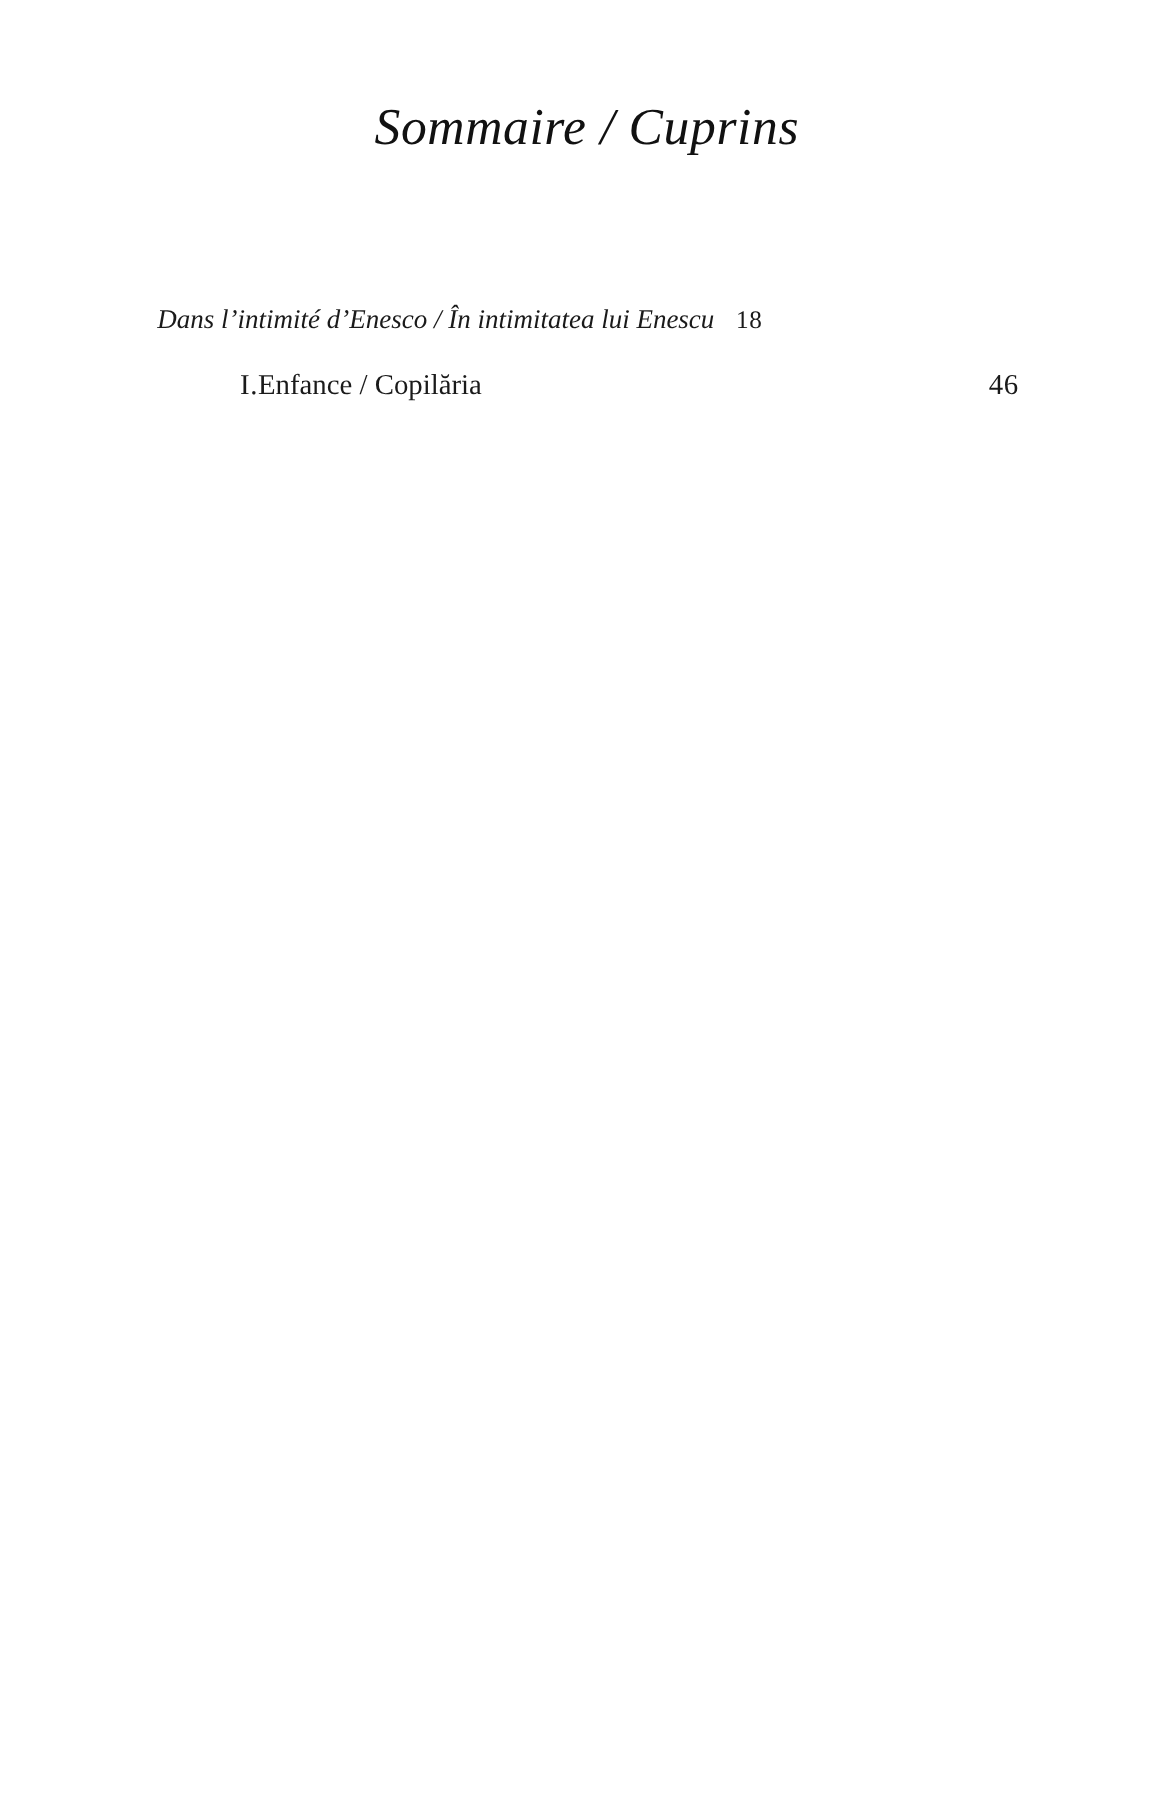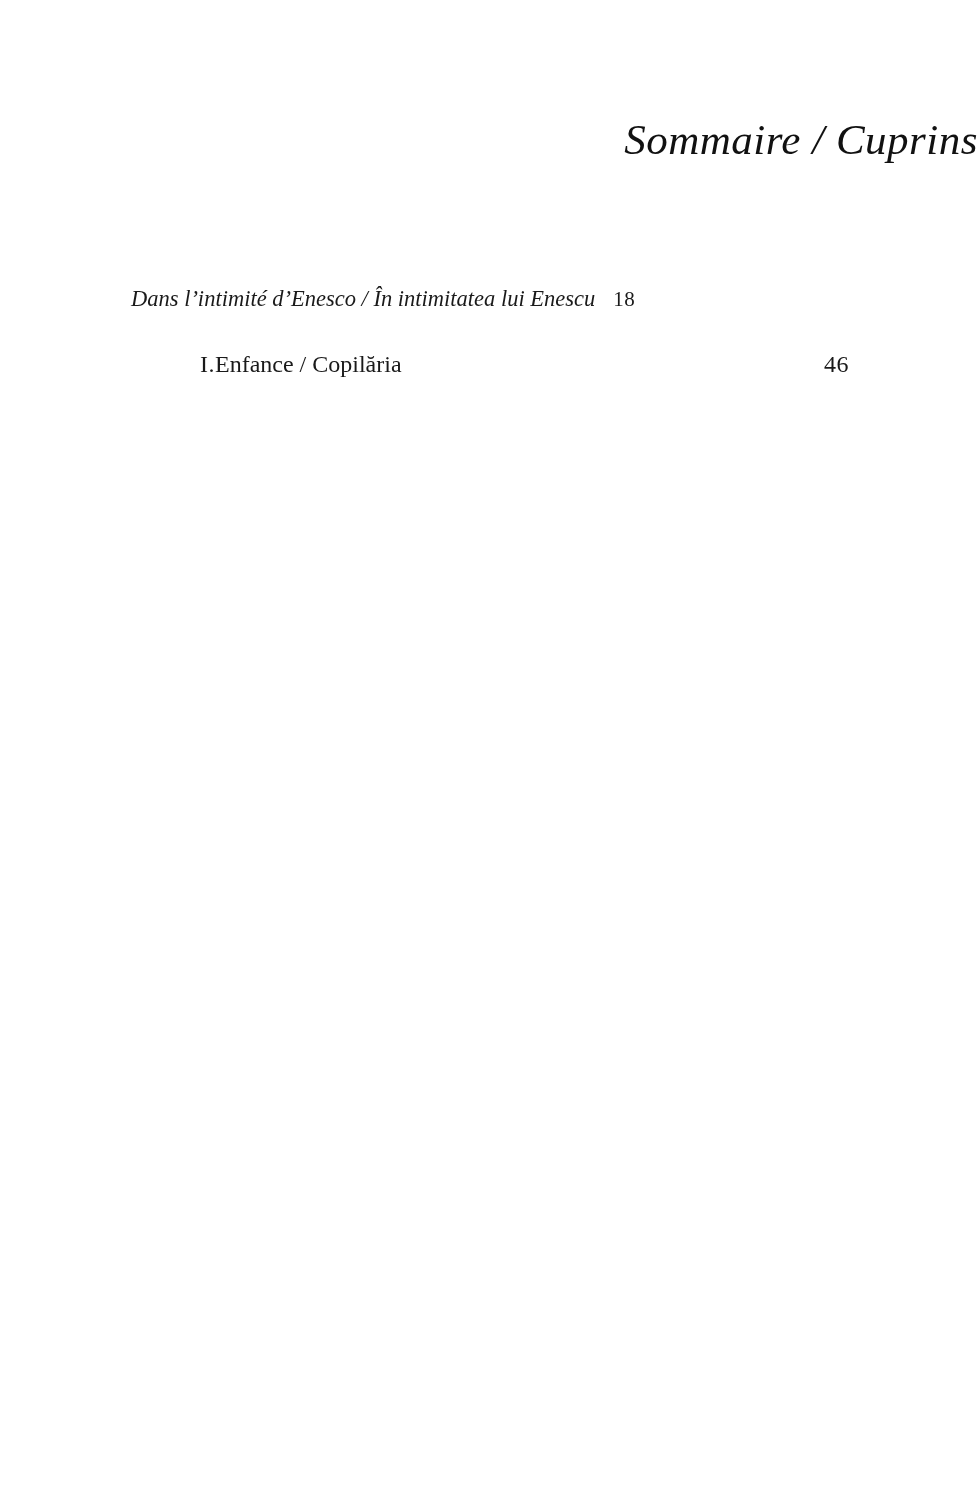--- a/index.html
+++ b/index.html
@@ -19,41 +19,41 @@
   .page {
     width: 978px;
     height: 1500px;
     box-sizing: border-box;
     position: relative;
   }
 
   .page-title {
     font-style: italic;
     font-size: 43px;
-    text-align: right;
+    text-align: center;
     letter-spacing: 0.5px;
     margin: 0;
-    padding-top: 115px;
+    padding-top: 82px;
     font-weight: normal;
     color: #111;
   }
 
   .toc {
     margin: 0 auto;
     width: 720px;
     padding-top: 122px;
   }
 
   .toc-preface {
     display: flex;
     align-items: baseline;
     font-style: italic;
     font-size: 22.5px;
     margin-left: 2px;
-    margin-bottom: 32px;
+    margin-bottom: 22px;
   }
   .toc-preface .pf-title {
     white-space: nowrap;
   }
   .toc-preface .pf-page {
     margin-left: 18px;
     font-style: normal;
     font-size: 21px;
     letter-spacing: 0.5px;
   }

